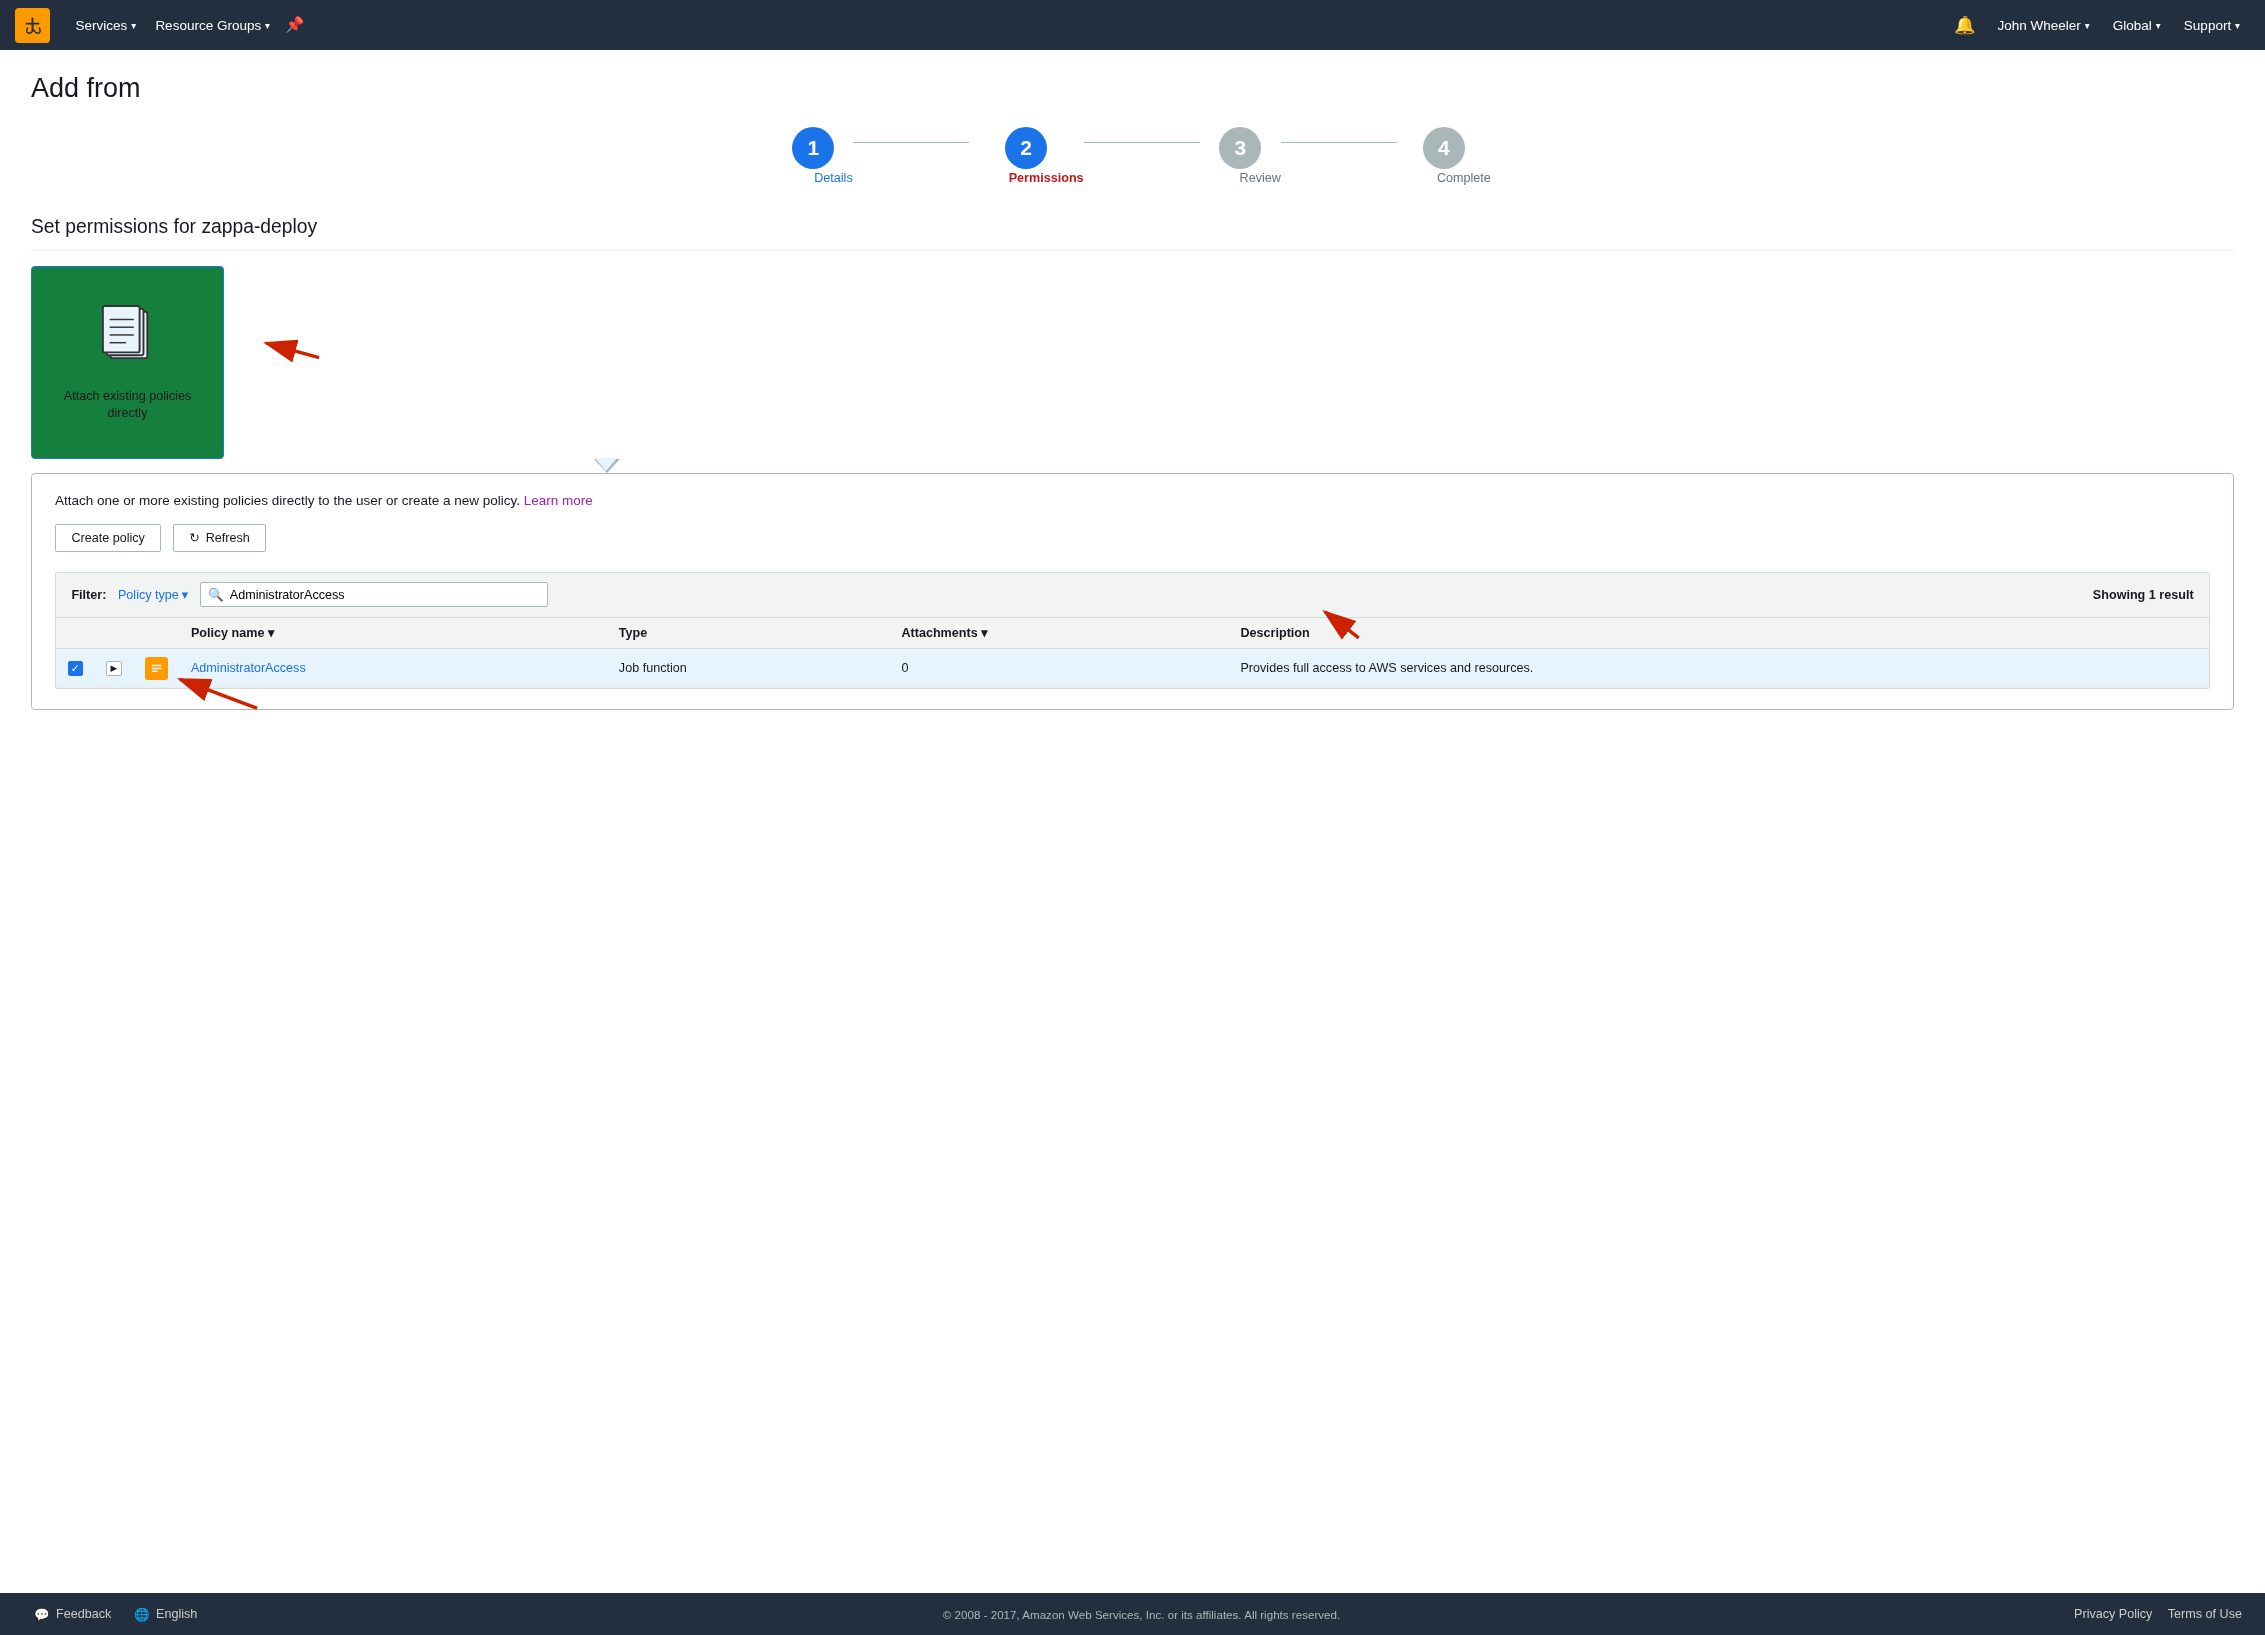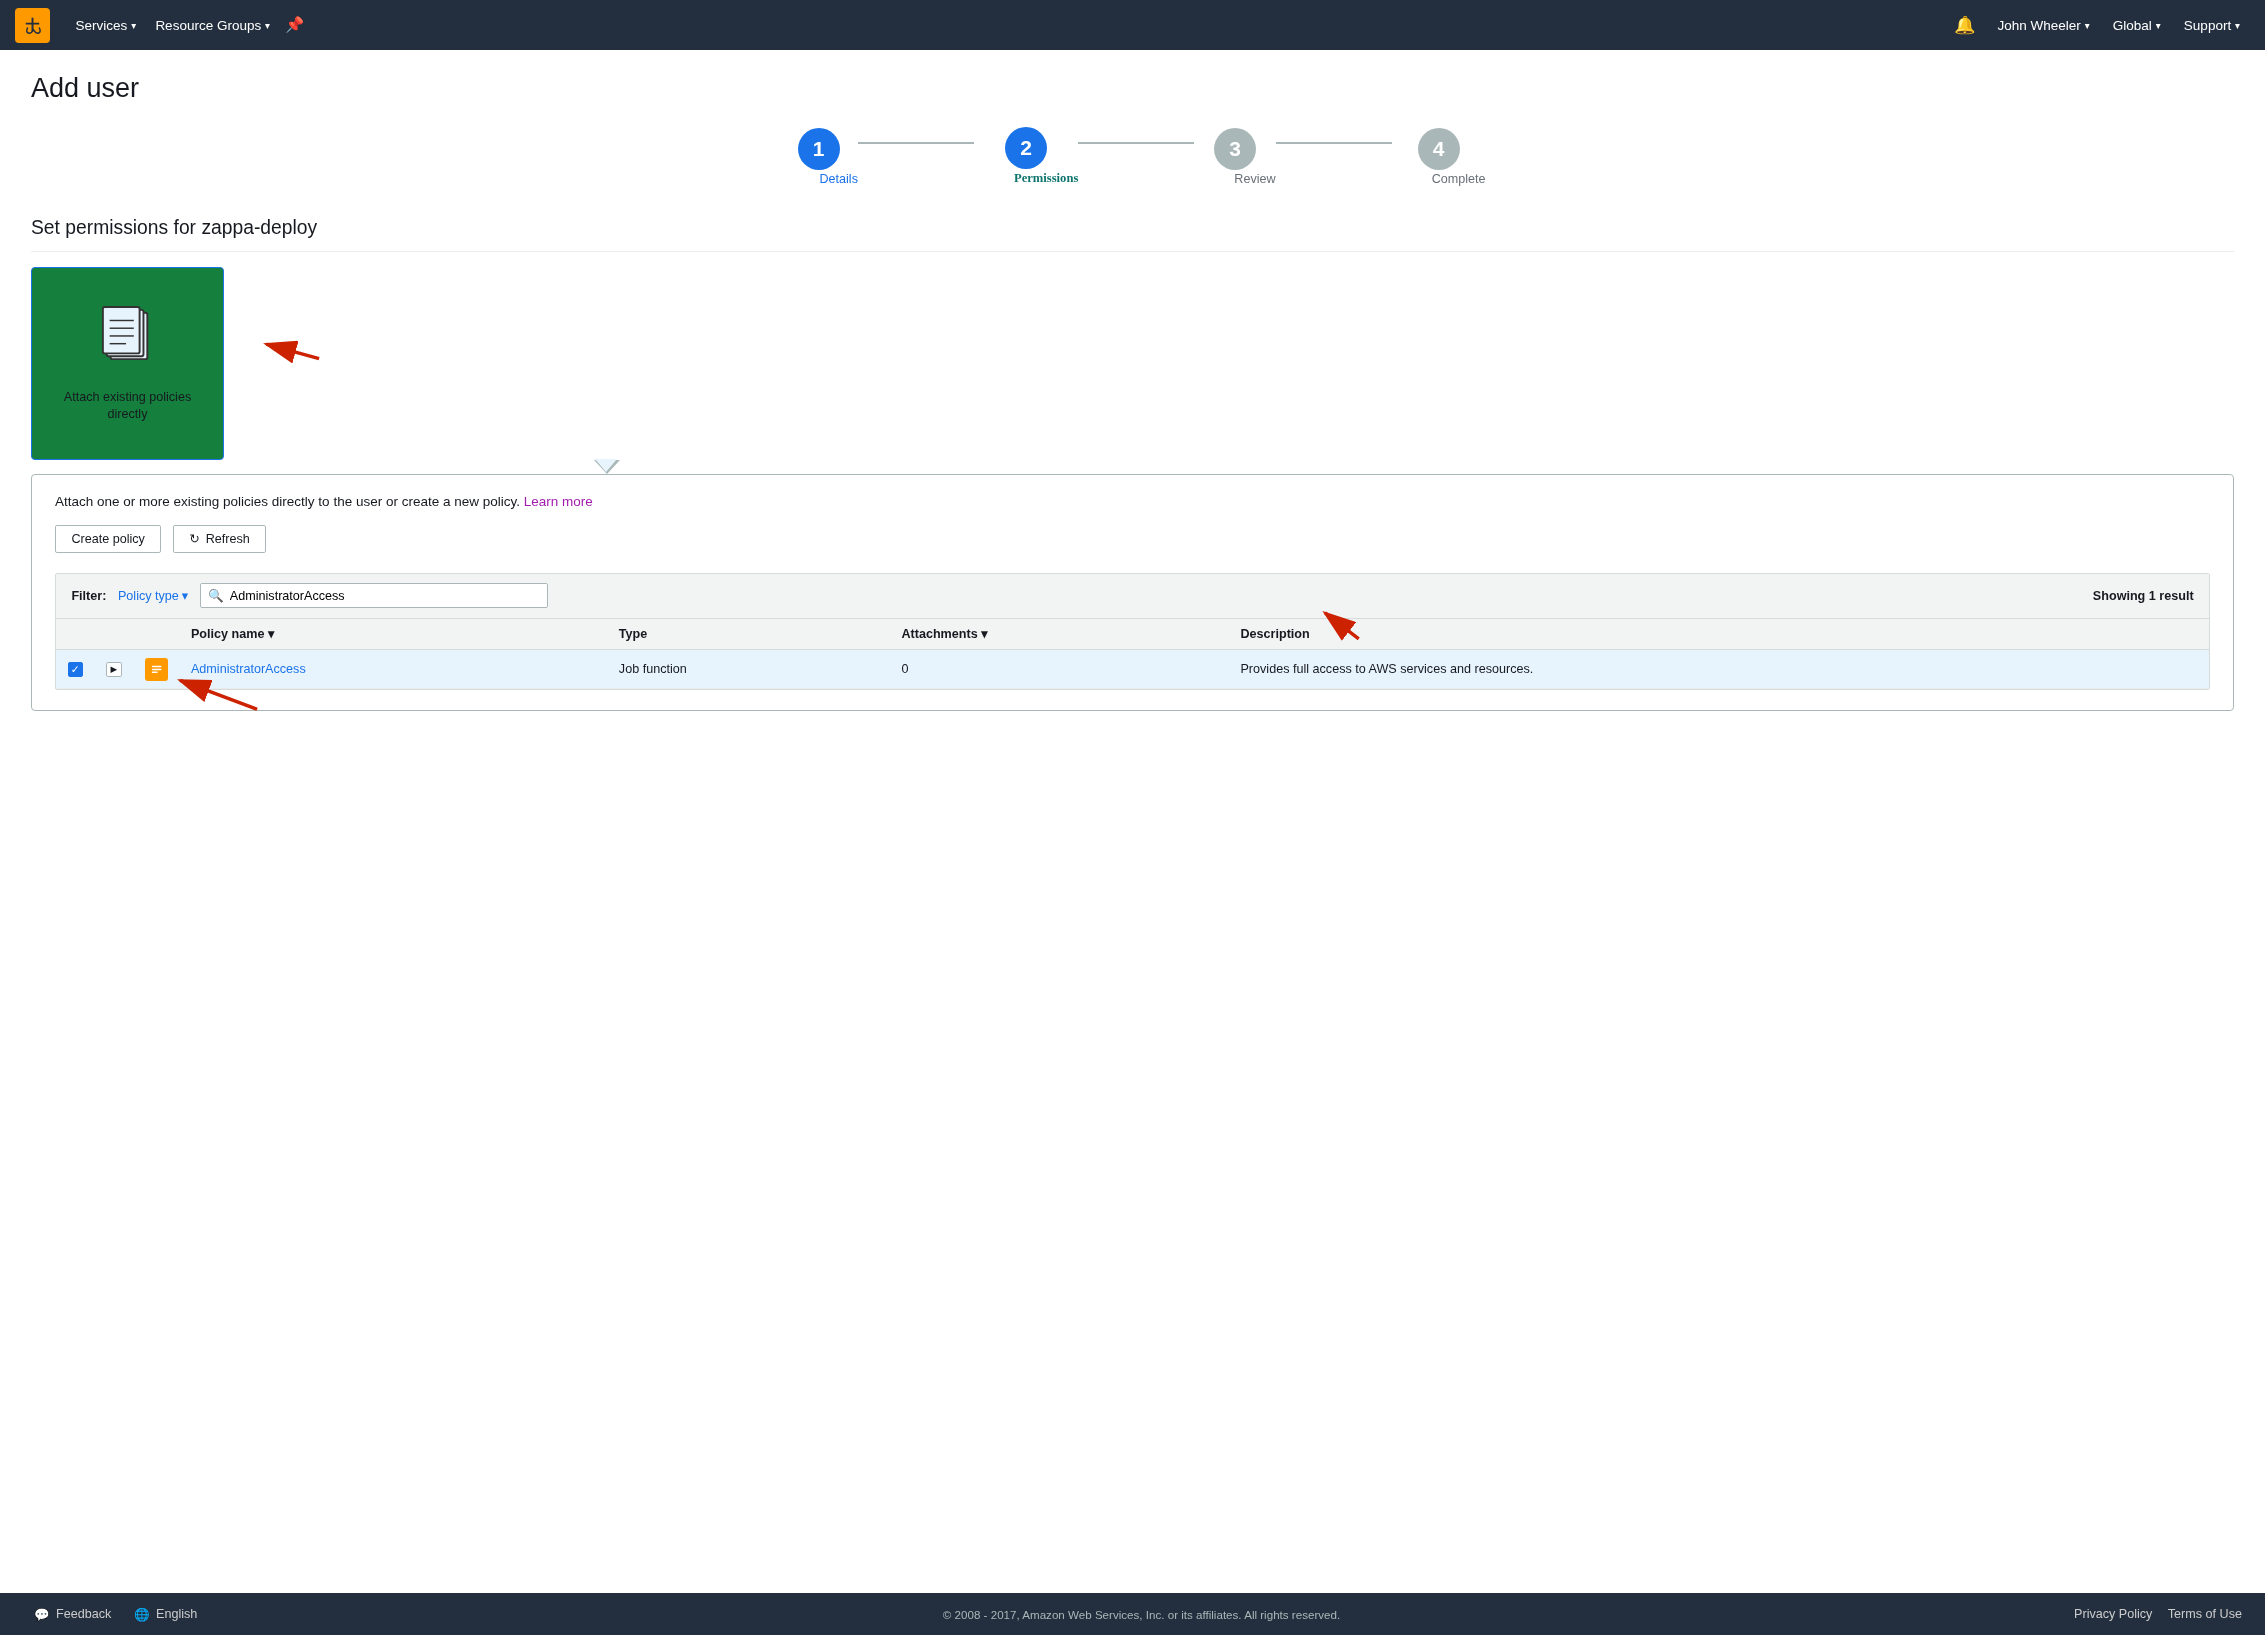--- a/index.html
+++ b/index.html
@@ -89,21 +89,21 @@
     .step-circle.current { background: #1a73e8; }
     .step-circle.inactive { background: #aab7b8; }
     .step-label {
       margin-top: 2px;
       font-size: 12.6px;
       text-align: center;
       white-space: nowrap;
       padding-left: 40px;
     }
     .step-label.active { color: #1a73e8; font-weight: 400; }
-    .step-label.current { color: #0f766e; font-weight: 700; font-family: Liberation Serif, serif; }
+    .step-label.current { color: #b91c1c; font-weight: 700; }
     .step-label.inactive { color: #687078; text-align: center; }
     .step-connector {
       width: 116px;
       height: 1.9px;
       background: #aab7b8;
       margin-bottom: 27px;
     }
 
     
     .section-title {
@@ -370,21 +370,21 @@
     </div>
     <div class="topnav-item">
       <span>Support</span>
       <span class="chevron">▾</span>
     </div>
   </div>
 </nav>
 
 <div class="main-content">
 
-  <h1 class="page-title">Add user</h1>
+  <h1 class="page-title">Add from</h1>
 
   <div class="stepper">
 
     <div class="step">
       <div class="step-circle active">1</div>
       <div class="step-label active">Details</div>
     </div>
     <div class="step-connector"></div>
 
     <div class="step">

